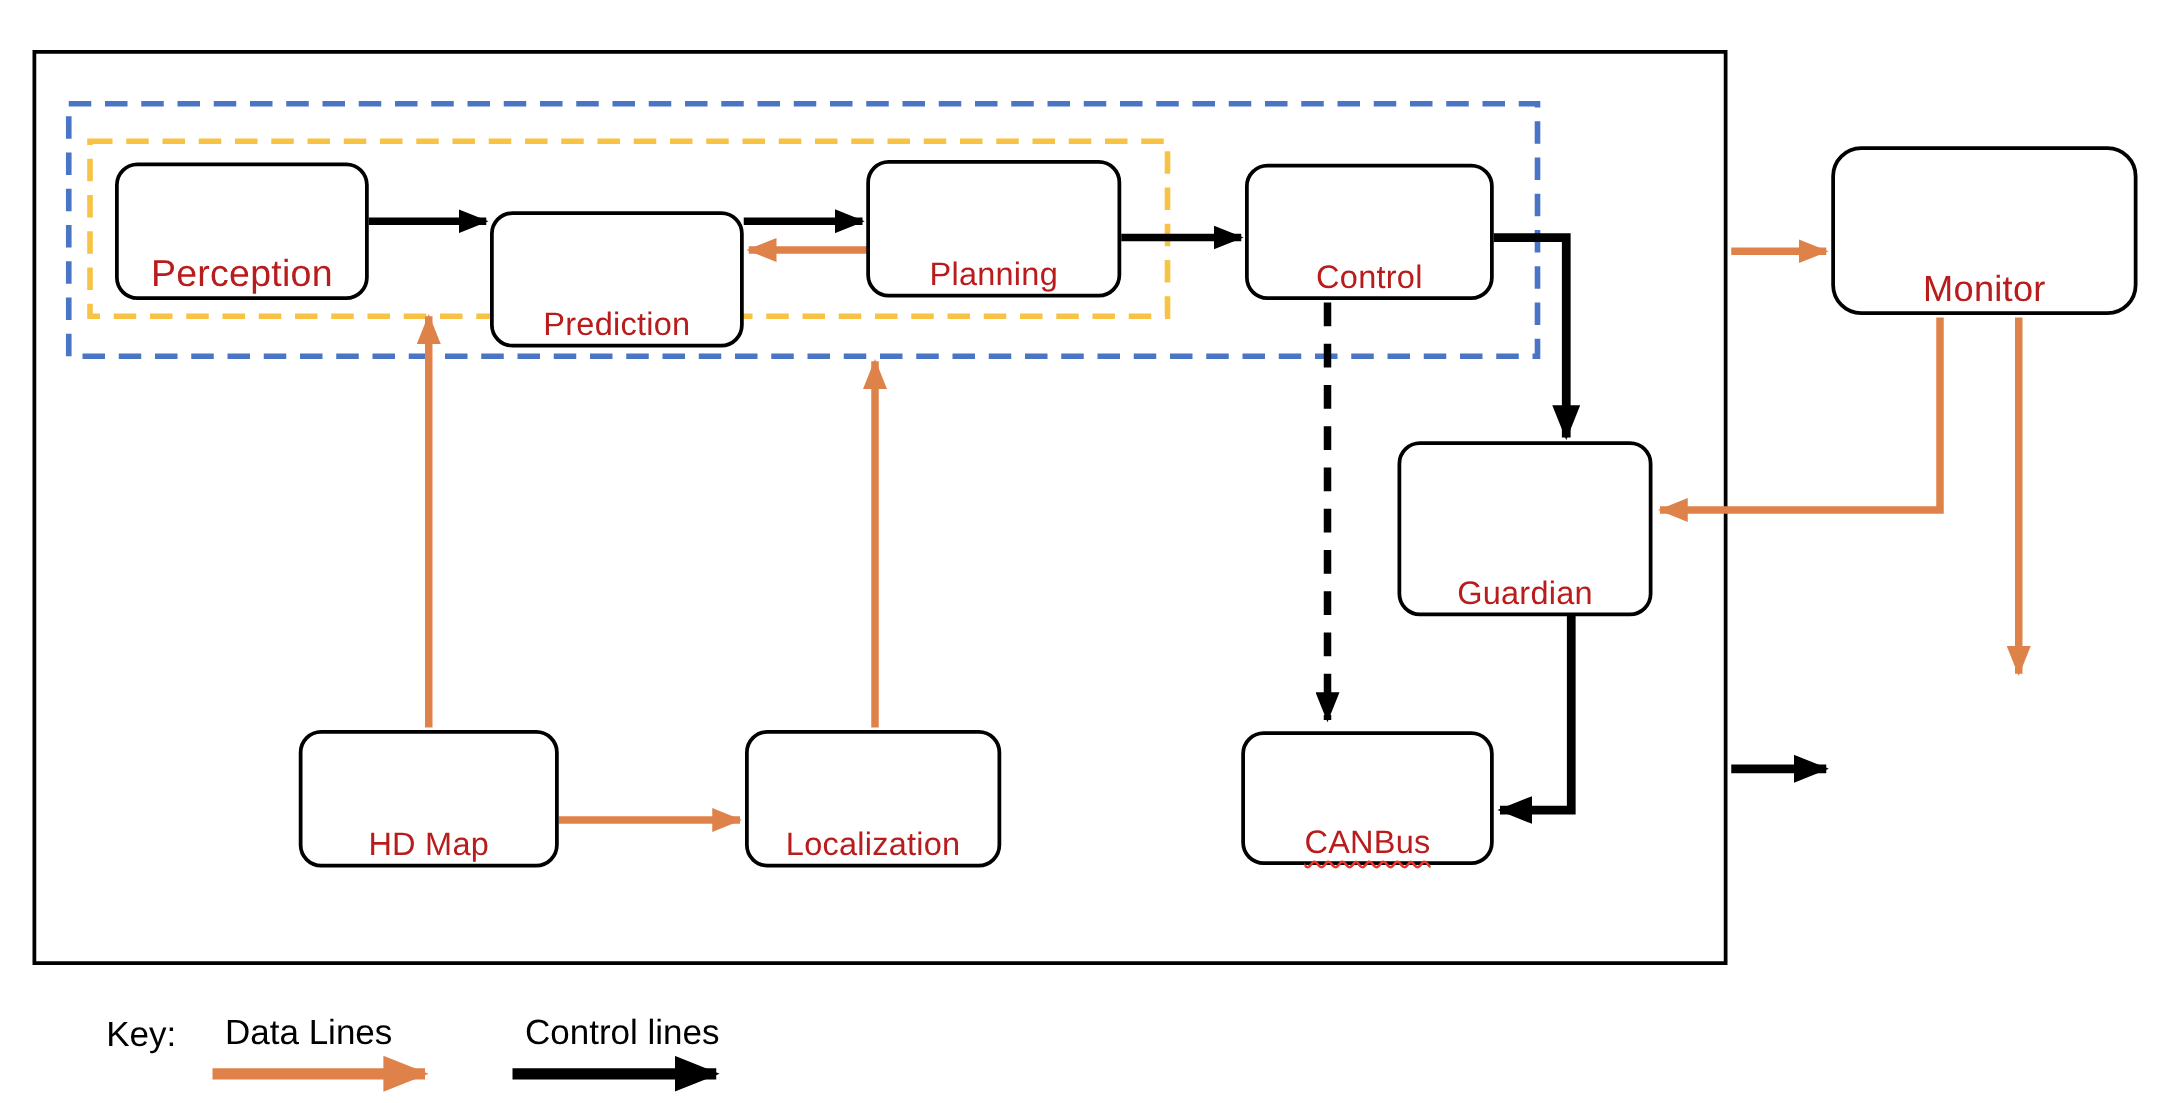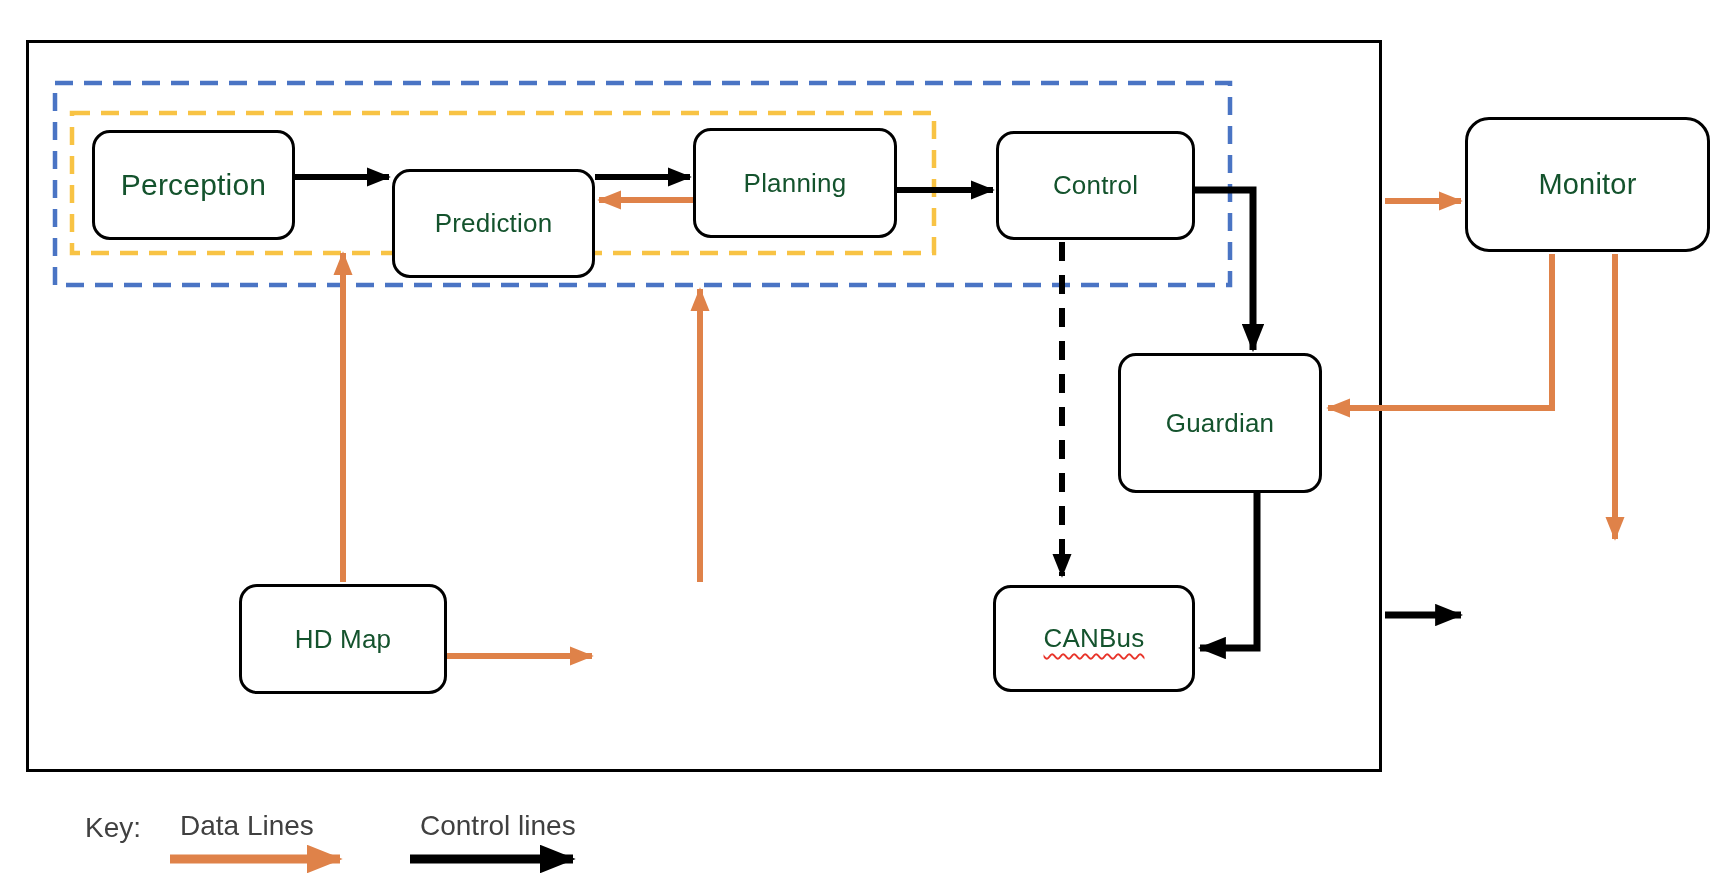--- a/index.html
+++ b/index.html
@@ -13,23 +13,23 @@
   }
   *{box-sizing:border-box;}
   body{margin:0;background:#FFFFFF;font-family:"Liberation Sans",sans-serif;color:#1a1a1a;}
   #stage{position:relative;width:1732px;height:882px;background:#FFFFFF;overflow:hidden;}
 
   #connector-layer{position:absolute;left:0;top:0;width:1732px;height:882px;}
 
   .frame{position:absolute;left:26px;top:40px;width:1356px;height:732px;
          border:3px solid #000;background:transparent;}
 
-  .node{position:absolute;display:flex;align-items:center;justify-content:center;
+  .node{position:absolute;display:flex;align-items:flex-end;justify-content:center;
         background:var(--node-fill);border:3.5px solid var(--node-border);
-        border-radius:18px;font-size:26px;color:#14532d;letter-spacing:0.2px;}
+        border-radius:18px;font-size:26px;color:#b91c1c;letter-spacing:0.2px;}
   .node.big{font-size:29px;border-radius:24px;}
 
   #node-perception{left:92px;top:130px;width:203px;height:110px;font-size:30px;}
   #node-prediction{left:392px;top:128px;width:203px;height:109px;margin-top:41px;}
   #node-planning{left:693px;top:128px;width:204px;height:110px;}
   #node-control{left:996px;top:131px;width:199px;height:109px;}
   #node-hdmap{left:239px;top:584px;width:208px;height:110px;}
   #node-localization{left:596px;top:584px;width:205px;height:110px;}
   #node-canbus{left:993px;top:585px;width:202px;height:107px;}
   #node-guardian{left:1118px;top:353px;width:204px;height:140px;}
@@ -40,21 +40,21 @@
         text-decoration-color:var(--misspell);text-decoration-thickness:2px;
         text-underline-offset:6px;}
 
   .edge-data{stroke:var(--data-line);fill:none;}
   .edge-control{stroke:var(--control-line);fill:none;}
   .dash-blue{stroke:var(--group-blue);fill:none;stroke-width:4.5;stroke-dasharray:18 11;}
   .dash-yellow{stroke:var(--group-yellow);fill:none;stroke-width:4.5;stroke-dasharray:18 11;}
   .head-data{fill:var(--data-line);}
   .head-control{fill:var(--control-line);}
 
-  .key-label{position:absolute;font-size:28px;color:#404040;}
+  .key-label{position:absolute;font-size:28px;color:#000000;}
   #key-title{left:85px;top:812px;}
   #key-data-label{left:180px;top:810px;}
   #key-control-label{left:420px;top:810px;}
 </style>
 </head>
 <body>
 
 <div id="stage">
 
   <div class="frame"></div>
@@ -100,20 +100,23 @@
   </div>
   <div class="node" id="node-planning">
     <span>Planning</span>
   </div>
   <div class="node" id="node-control">
     <span>Control</span>
   </div>
   <div class="node" id="node-hdmap">
     <span>HD Map</span>
   </div>
+  <div class="node" id="node-localization">
+    <span>Localization</span>
+  </div>
   <div class="node" id="node-canbus">
     <span class="wavy">CANBus</span>
   </div>
   <div class="node" id="node-guardian">
     <span>Guardian</span>
   </div>
   <div class="node big" id="node-monitor">
     <span>Monitor</span>
   </div>
 

